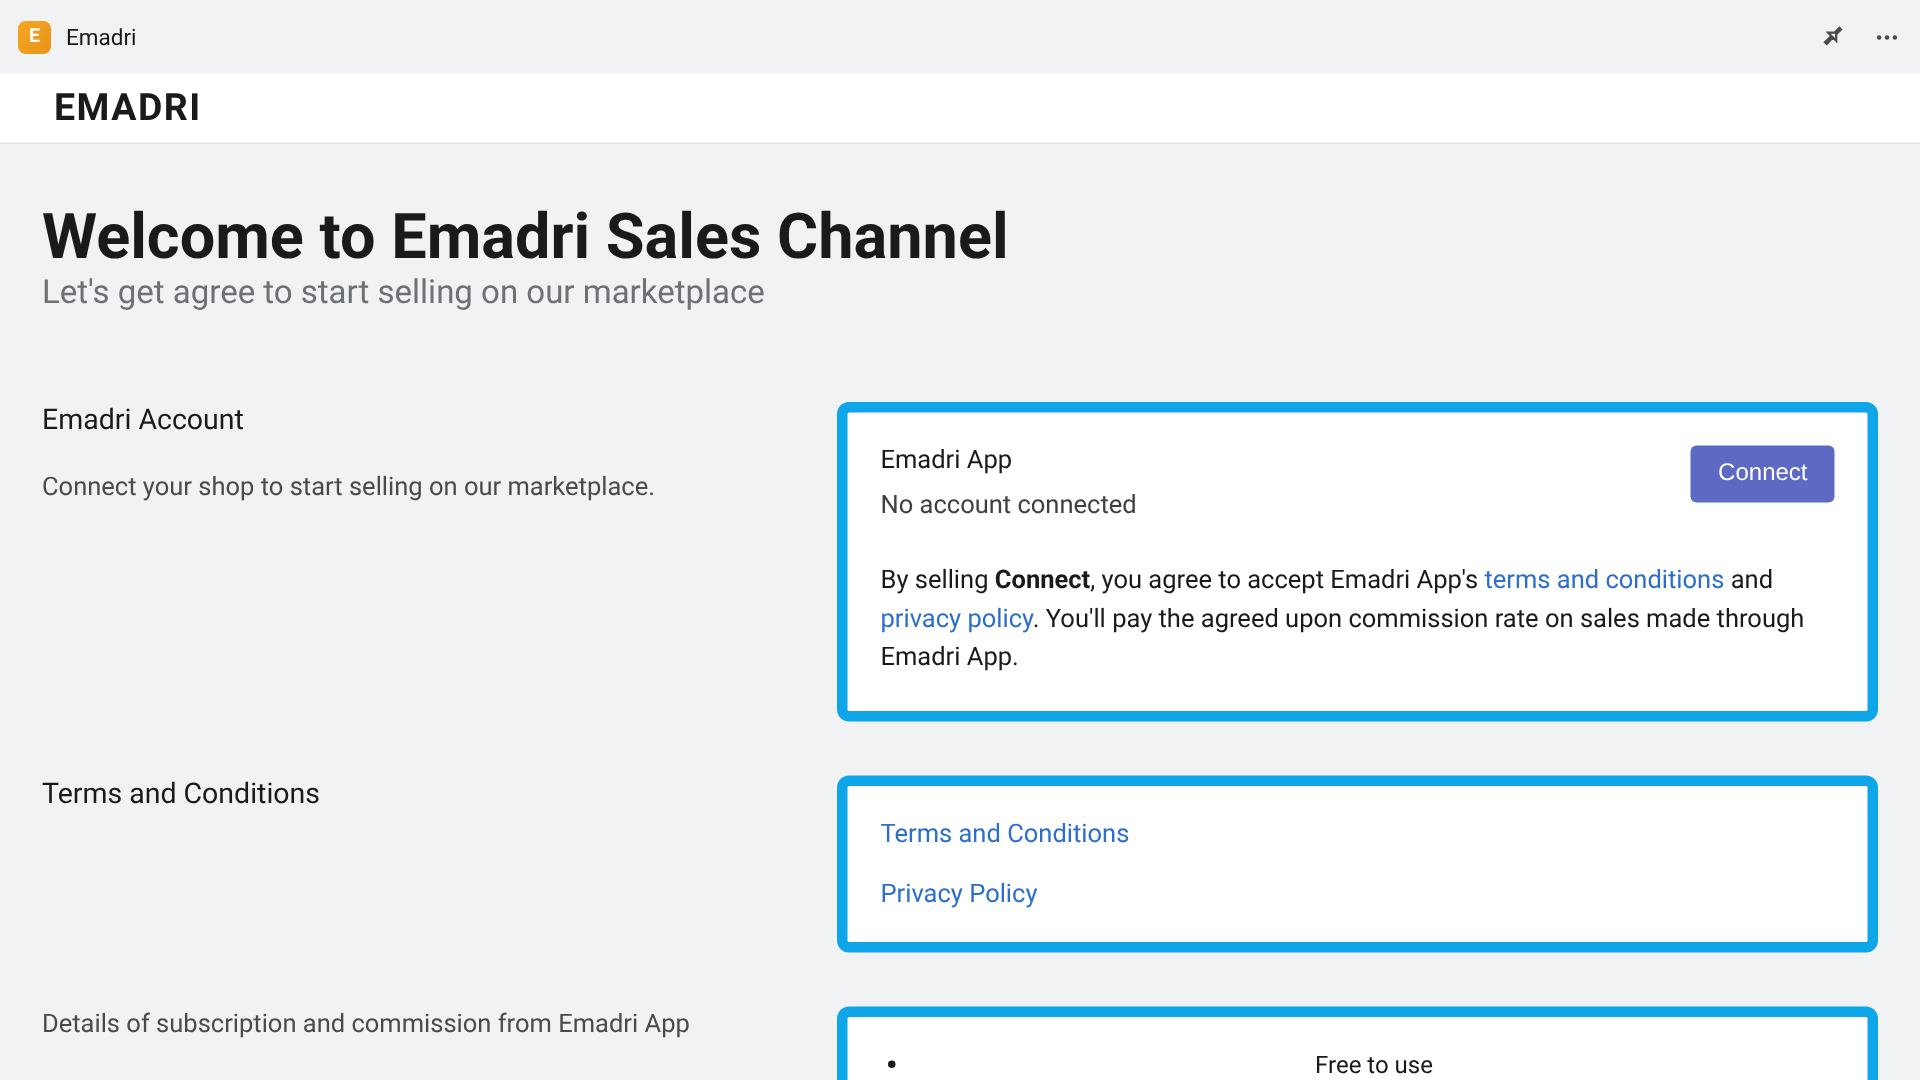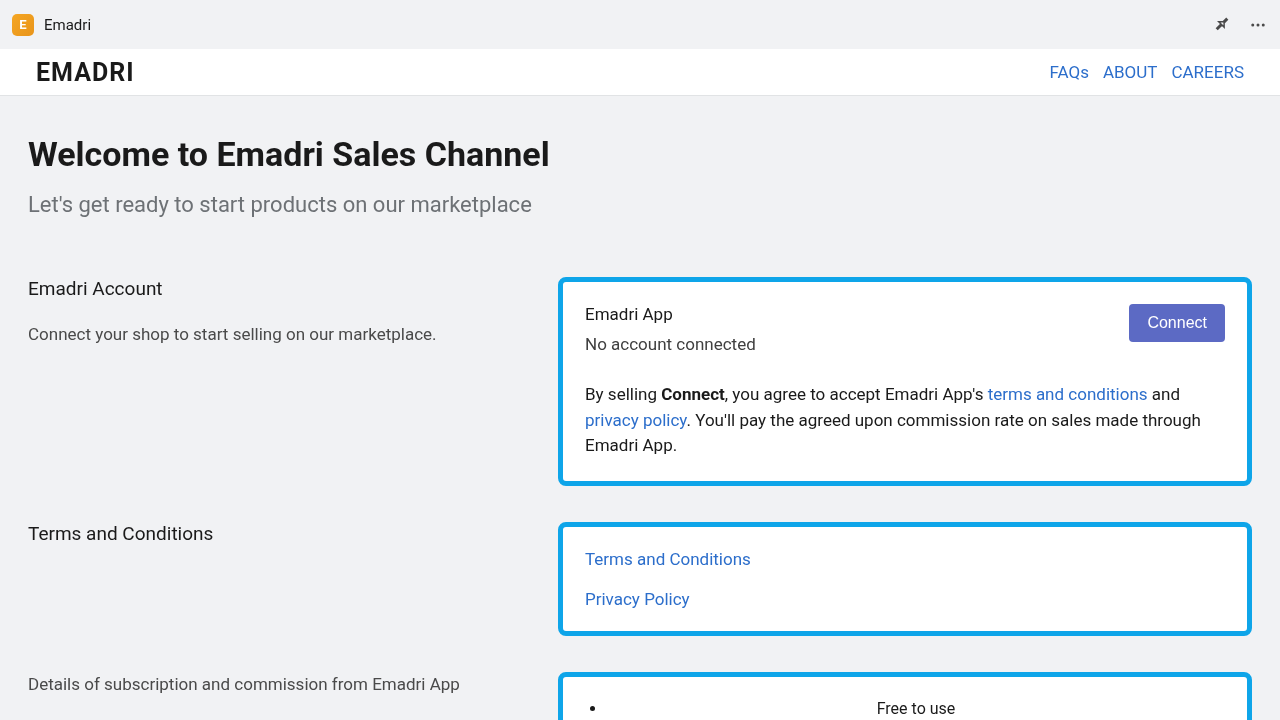--- a/index.html
+++ b/index.html
@@ -78,24 +78,23 @@
     }
     .nav a {
       color: #2c6ecb;
       text-decoration: none;
       font-size: 17px;
     }
     .content {
       padding: 38px 28px 0 28px;
     }
     .page-title {
-      font-size: 34px;
-      font-weight: 700;
-      color: #1a1a1a;
-      margin-bottom: 18px;
+      font-size: 42px;
+      font-weight: 700;
+      color: #1a1a1a;
     }
     .page-subtitle {
       font-size: 22px;
       color: #6d7175;
       margin-bottom: 60px;
     }
     .section {
       display: flex;
       gap: 40px;
       margin-bottom: 36px;
@@ -110,21 +109,21 @@
       color: #1a1a1a;
       margin-bottom: 22px;
     }
     .section-desc {
       font-size: 17px;
       color: #4a4a4a;
       line-height: 1.5;
     }
     .card {
       background: #fff;
-      border: 5px solid #0ea5e9;
+      border: 7px solid #0ea5e9;
       border-radius: 8px;
       padding: 22px 22px;
       flex: 1;
     }
     .card-header {
       display: flex;
       justify-content: space-between;
       align-items: flex-start;
       margin-bottom: 28px;
     }
@@ -200,30 +199,25 @@
         <circle cx="5" cy="12" r="2"></circle>
           <circle cx="12" cy="12" r="2"></circle>
           <circle cx="19" cy="12" r="2"></circle>
       </svg>
     </div>
   </div>
 </div>
 
 <div class="header">
   <div class="logo">EMADRI</div>
-  <div class="nav">
-    <a href="#">FAQs</a>
-    <a href="#">ABOUT</a>
-    <a href="#">CAREERS</a>
-  </div>
 </div>
 
 <div class="content">
   <h1 class="page-title">Welcome to Emadri Sales Channel</h1>
-  <p class="page-subtitle">Let's get ready to start products on our marketplace</p>
+  <p class="page-subtitle">Let's get agree to start selling on our marketplace</p>
 
   <div class="section">
     <div class="section-left">
       <h2 class="section-title">Emadri Account</h2>
       <p class="section-desc">Connect your shop to start selling on our marketplace.</p>
     </div>
     <div class="card">
       <div class="card-header">
         <div>
           <div class="card-app-title">Emadri App</div>

